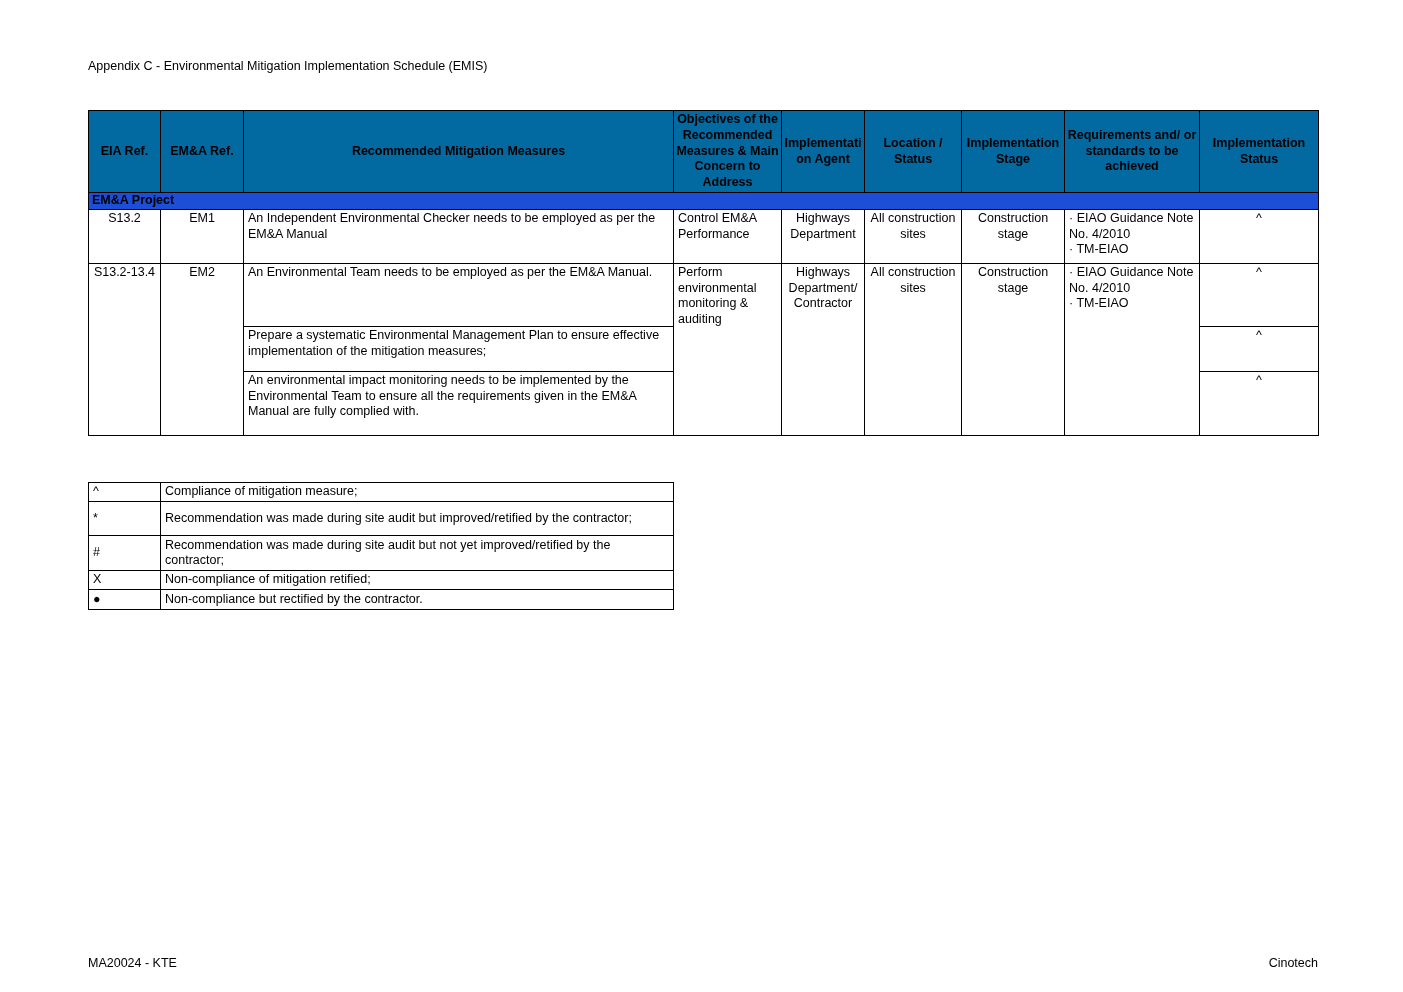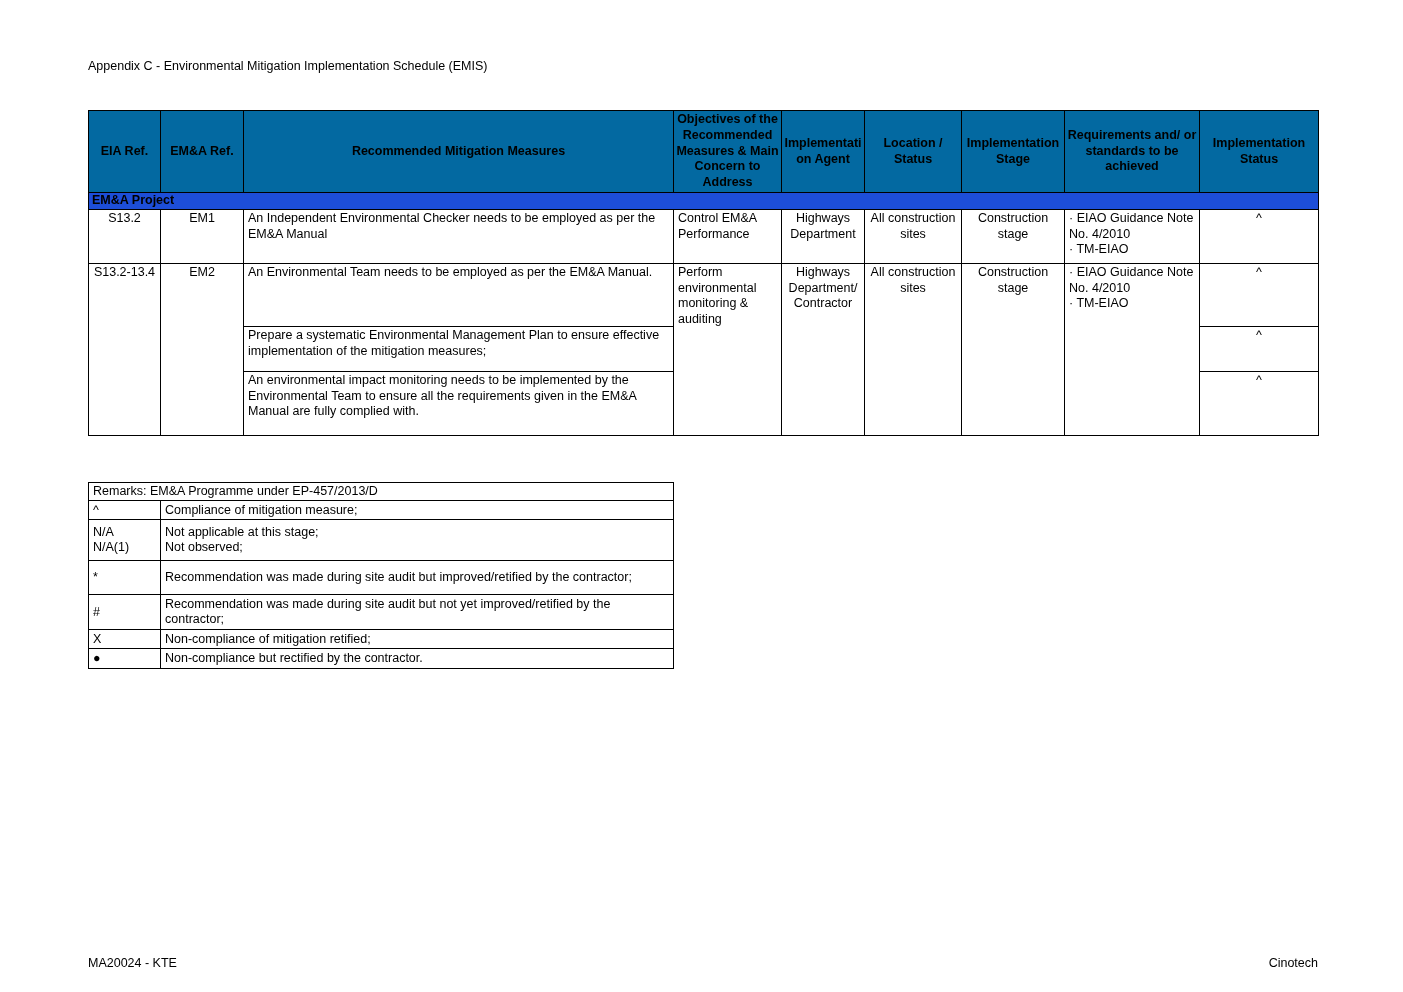--- a/index.html
+++ b/index.html
@@ -178,32 +178,23 @@
       </tr>
     </tbody>
   </table>
 
   <table class="remarks">
     <colgroup>
       <col style="width:72px">
       <col style="width:513px">
     </colgroup>
     <tbody>
-      <tr class="rt-title">
-        <td colspan="2">Remarks: EM&amp;A Programme under EP-457/2013/D</td>
-      </tr>
       <tr class="rt-1">
         <td class="sym">^</td>
         <td>Compliance of mitigation measure;</td>
-      </tr>
-      <tr class="rt-2">
-        <td class="sym">N/A
-N/A(1)</td>
-        <td>Not applicable at this stage;
-Not observed;</td>
       </tr>
       <tr class="rt-3">
         <td class="sym">*</td>
         <td>Recommendation was made during site audit but improved/retified by the contractor;</td>
       </tr>
       <tr class="rt-4">
         <td class="sym">#</td>
         <td>Recommendation was made during site audit but not yet improved/retified by the contractor;</td>
       </tr>
       <tr class="rt-5">

